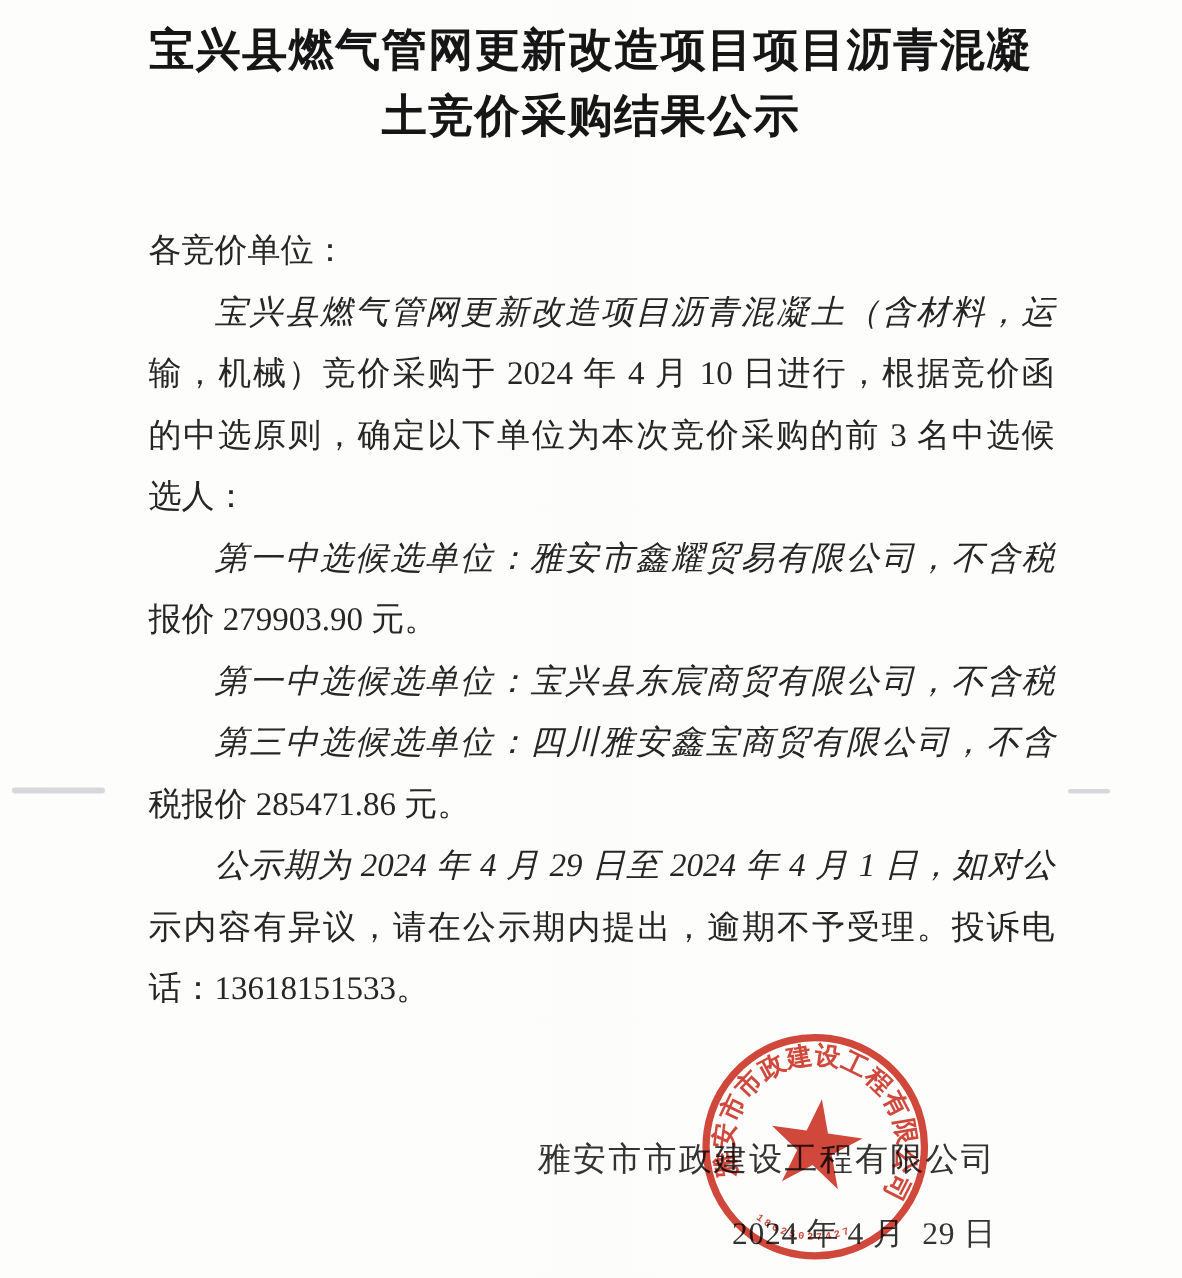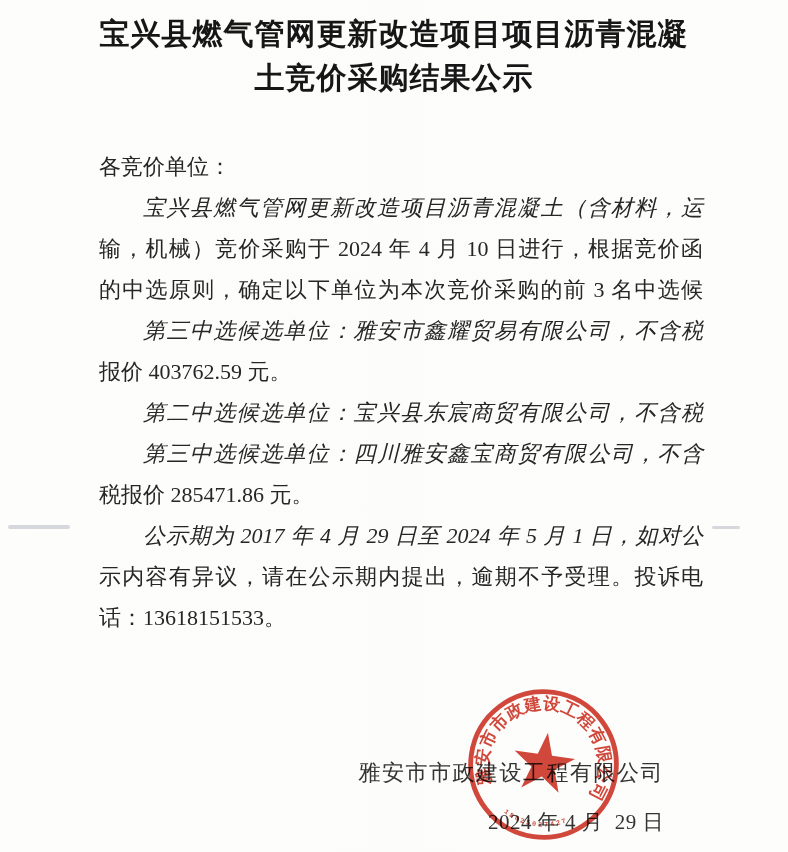--- a/index.html
+++ b/index.html
@@ -112,30 +112,31 @@
     <div class="title-line">宝兴县燃气管网更新改造项目项目沥青混凝</div>
     <div class="title-line">土竞价采购结果公示</div>
   </div>
 
   <div class="body-block">
     <div class="ln ln-left">各竞价单位：</div>
 
     <div class="ln ln-indent">宝兴县燃气管网更新改造项目沥青混凝土（含材料，运</div>
     <div class="ln">输，机械）竞价采购于 2024 年 4 月 10 日进行，根据竞价函</div>
     <div class="ln">的中选原则，确定以下单位为本次竞价采购的前 3 名中选候</div>
+    <div class="ln ln-left">选人：</div>
 
-    <div class="ln ln-indent">第三中选候选单位：雅安市鑫耀贸易有限公司，不含税</div>
-    <div class="ln ln-left">报价 403762.59 元。</div>
+    <div class="ln ln-indent">第一中选候选单位：雅安市鑫耀贸易有限公司，不含税</div>
+    <div class="ln ln-left">报价 279903.90 元。</div>
 
-    <div class="ln ln-indent">第二中选候选单位：宝兴县东宸商贸有限公司，不含税</div>
+    <div class="ln ln-indent">第一中选候选单位：宝兴县东宸商贸有限公司，不含税</div>
 
     <div class="ln ln-indent">第三中选候选单位：四川雅安鑫宝商贸有限公司，不含</div>
     <div class="ln ln-left">税报价 285471.86 元。</div>
 
-    <div class="ln ln-indent">公示期为 2017 年 4 月 29 日至 2024 年 5 月 1 日，如对公</div>
+    <div class="ln ln-indent">公示期为 2024 年 4 月 29 日至 2024 年 4 月 1 日，如对公</div>
     <div class="ln">示内容有异议，请在公示期内提出，逾期不予受理。投诉电</div>
     <div class="ln ln-left">话：13618151533。</div>
   </div>
 
   <div class="artifact artifact-left"></div>
   <div class="artifact artifact-right"></div>
 
   <div class="signature">
     <div class="sig-company">雅安市市政建设工程有限公司</div>
     <div class="sig-date">2024 年 4 月  29 日</div>

